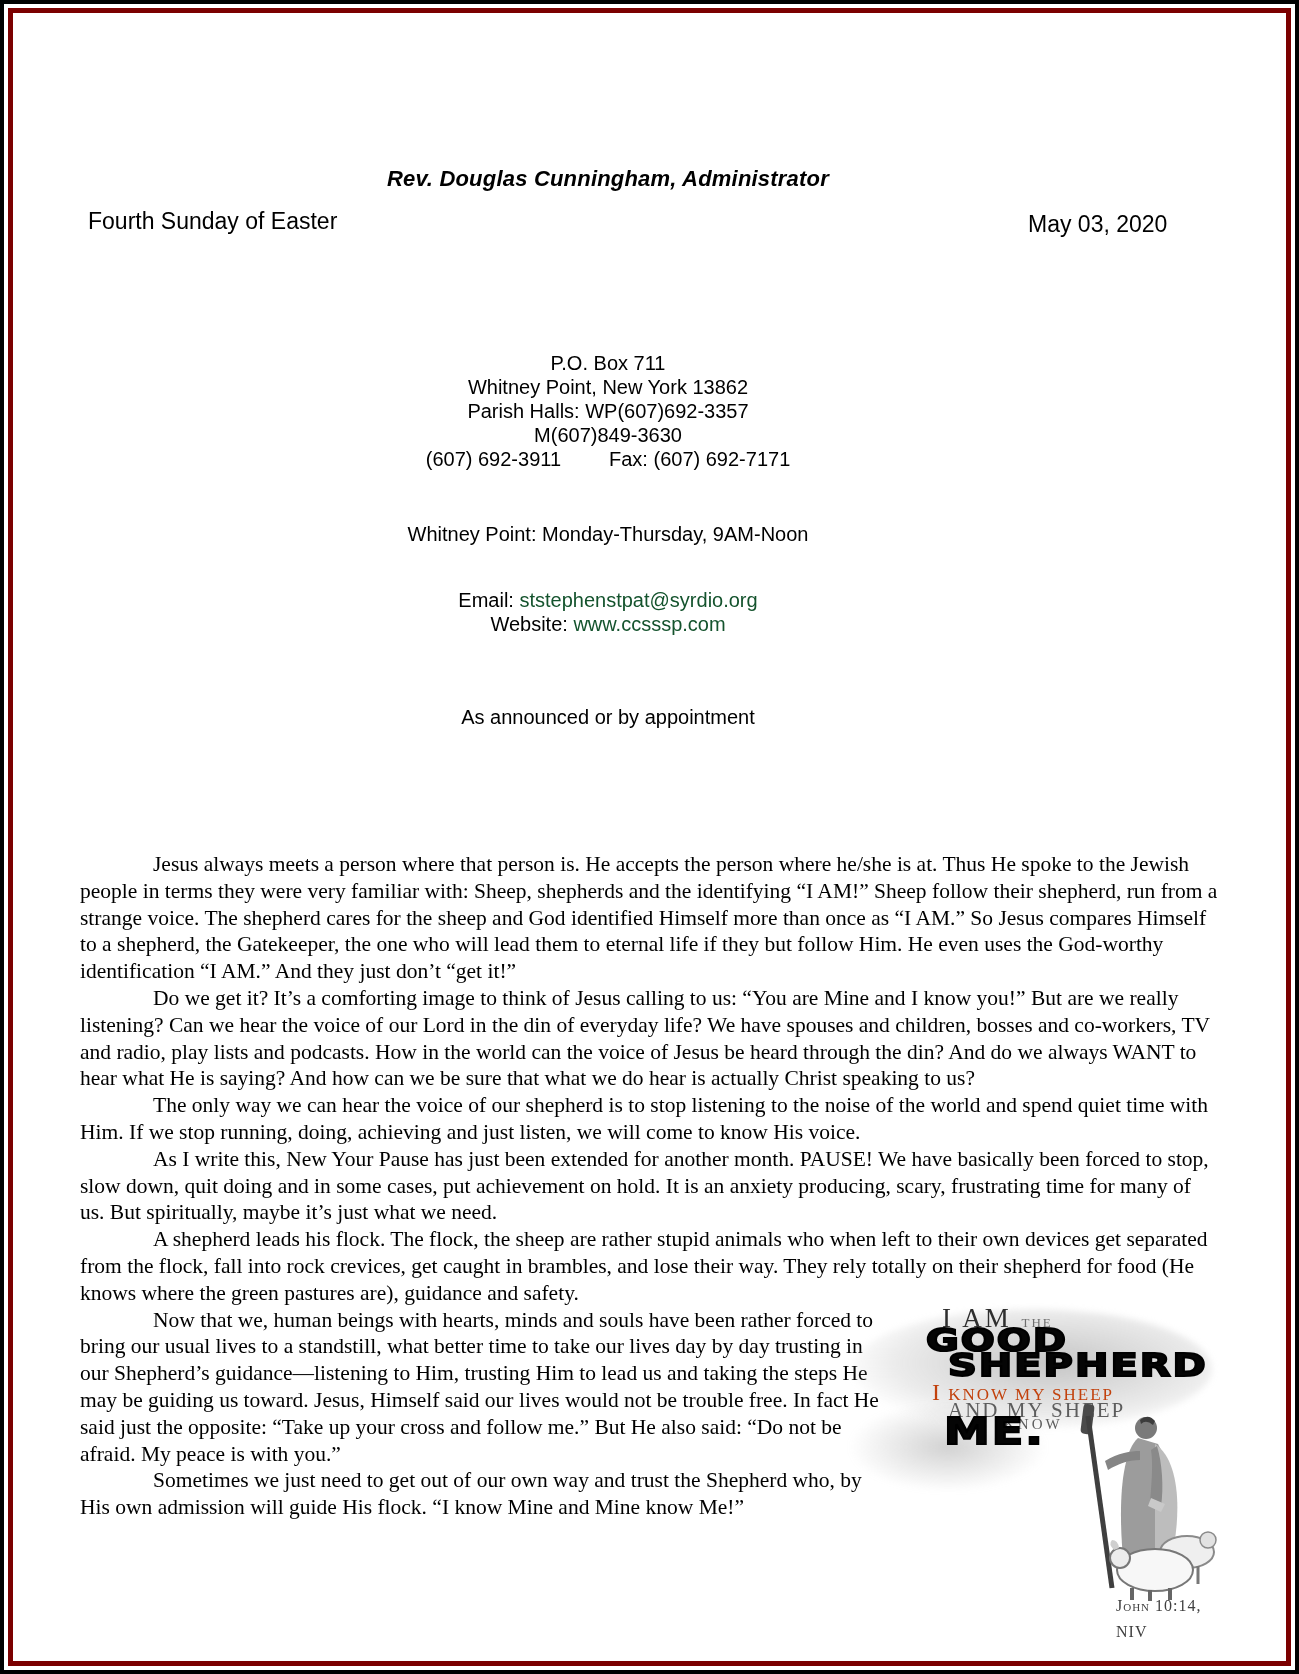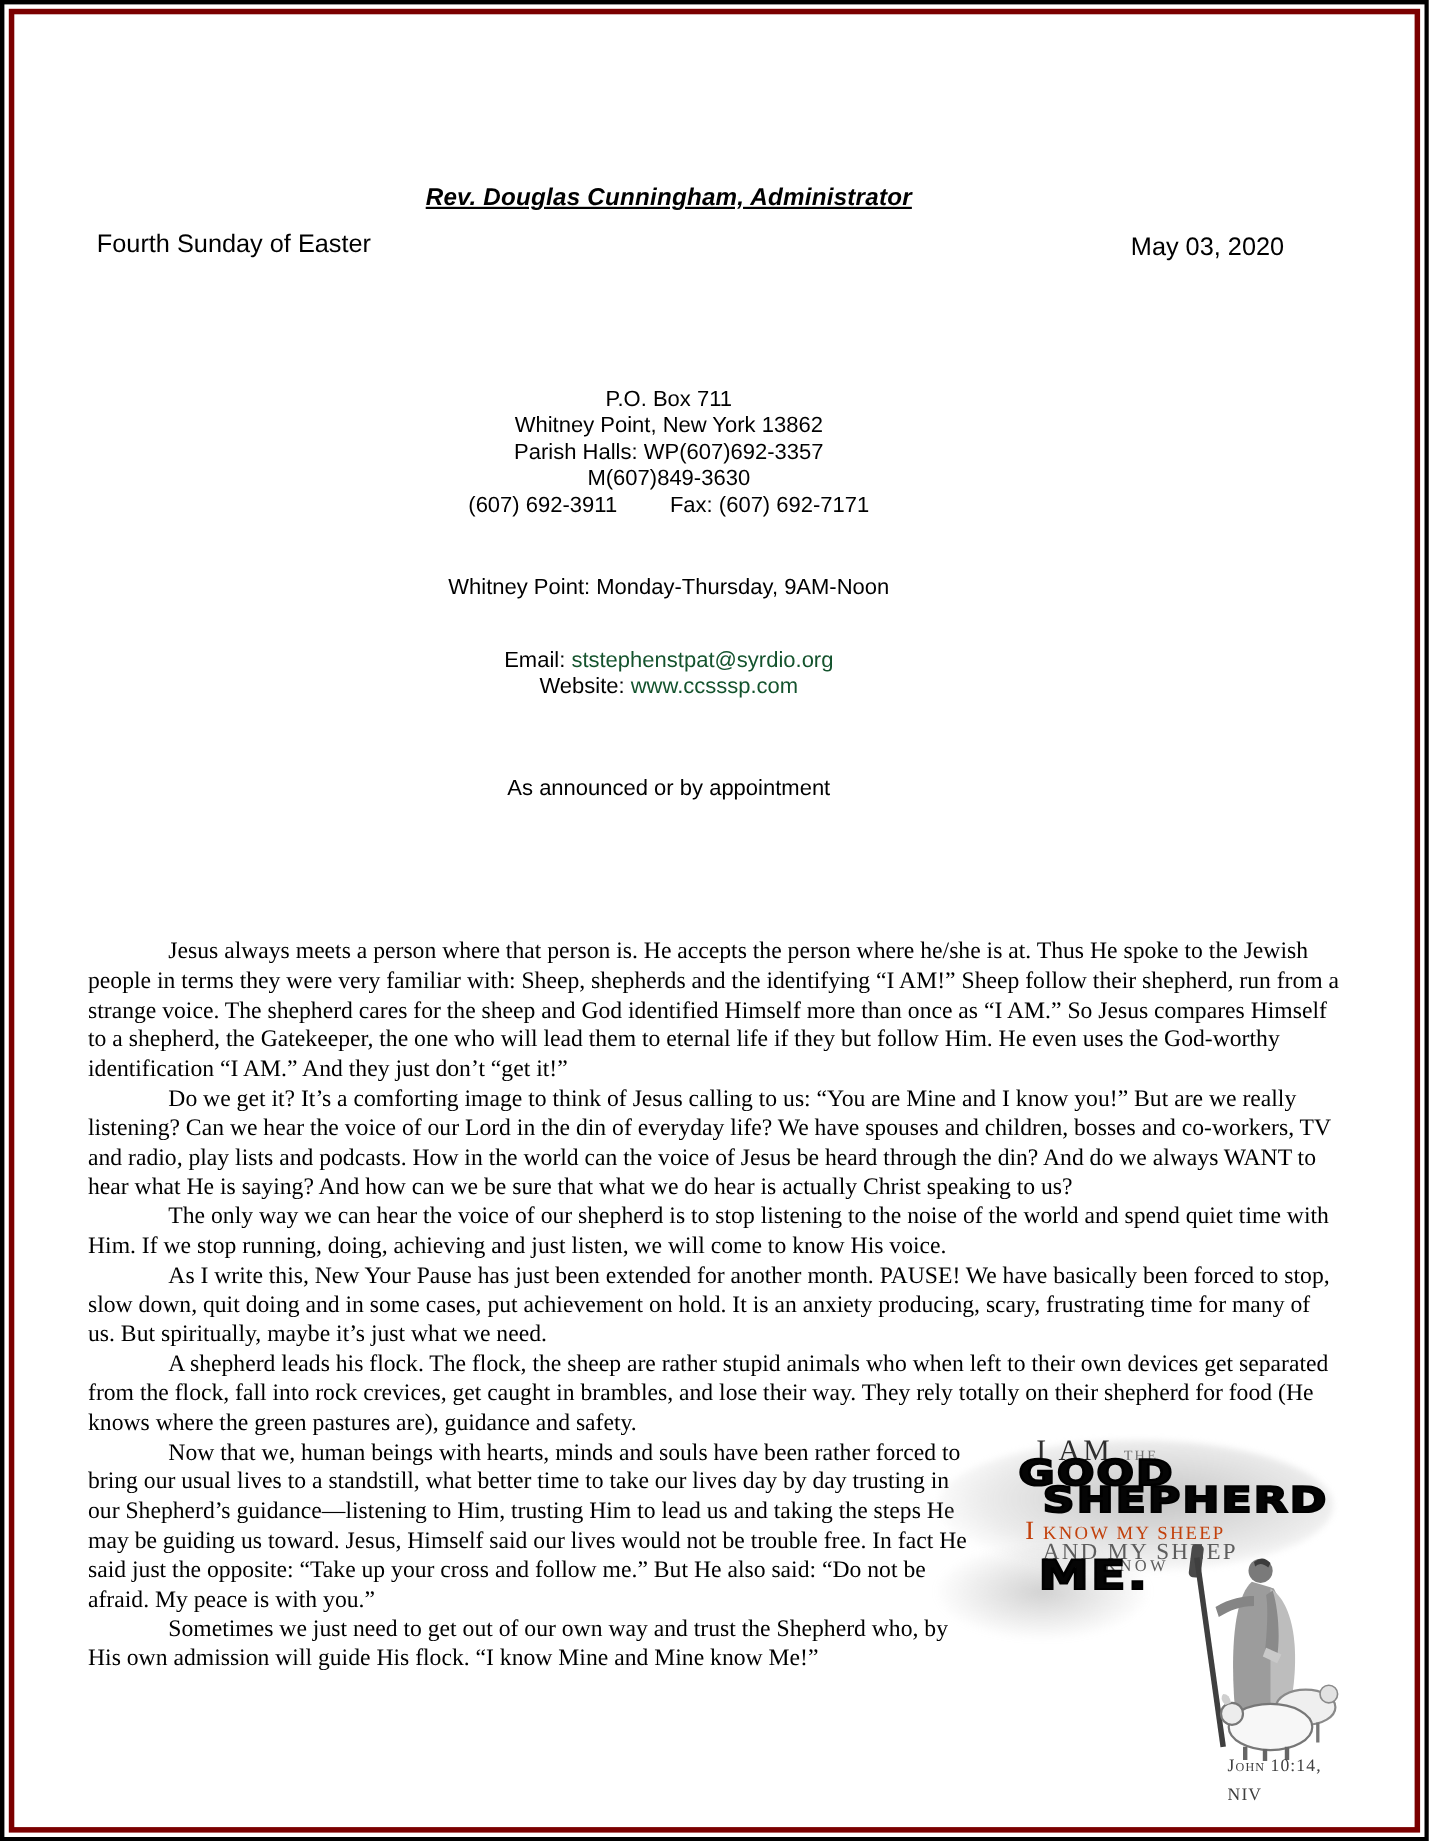--- a/index.html
+++ b/index.html
@@ -6,21 +6,21 @@
   .page {
     position:relative; width:1299px; height:1674px; background:#ffffff;
     overflow:hidden; font-family:"Liberation Sans", sans-serif; color:#000;
   }
   .frame-outer { position:absolute; inset:0; border:4px solid #000000; pointer-events:none; box-sizing:border-box; }
   .frame-inner { position:absolute; inset:8px; border:5px solid #7b0000; pointer-events:none; box-sizing:border-box; }
 
   
   .masthead-title {
     position:absolute; left:80px; top:166px; width:1056px; text-align:center;
-    font-size:22px; font-weight:bold; font-style:italic; letter-spacing:.2px;text-decoration:underline;
+    font-size:22px; font-weight:bold; font-style:italic; letter-spacing:.2px;
   }
   .occasion { position:absolute; left:88px; top:208px; font-size:23px; }
   .date { position:absolute; left:1028px; top:211px; font-size:23px; }
 
   
   .center-line, .center-block {
     position:absolute; left:80px; width:1056px; text-align:center; font-size:20px;
   }
   .contact-block { top:351px; line-height:24px; }
   .hours-line { top:523px; }

